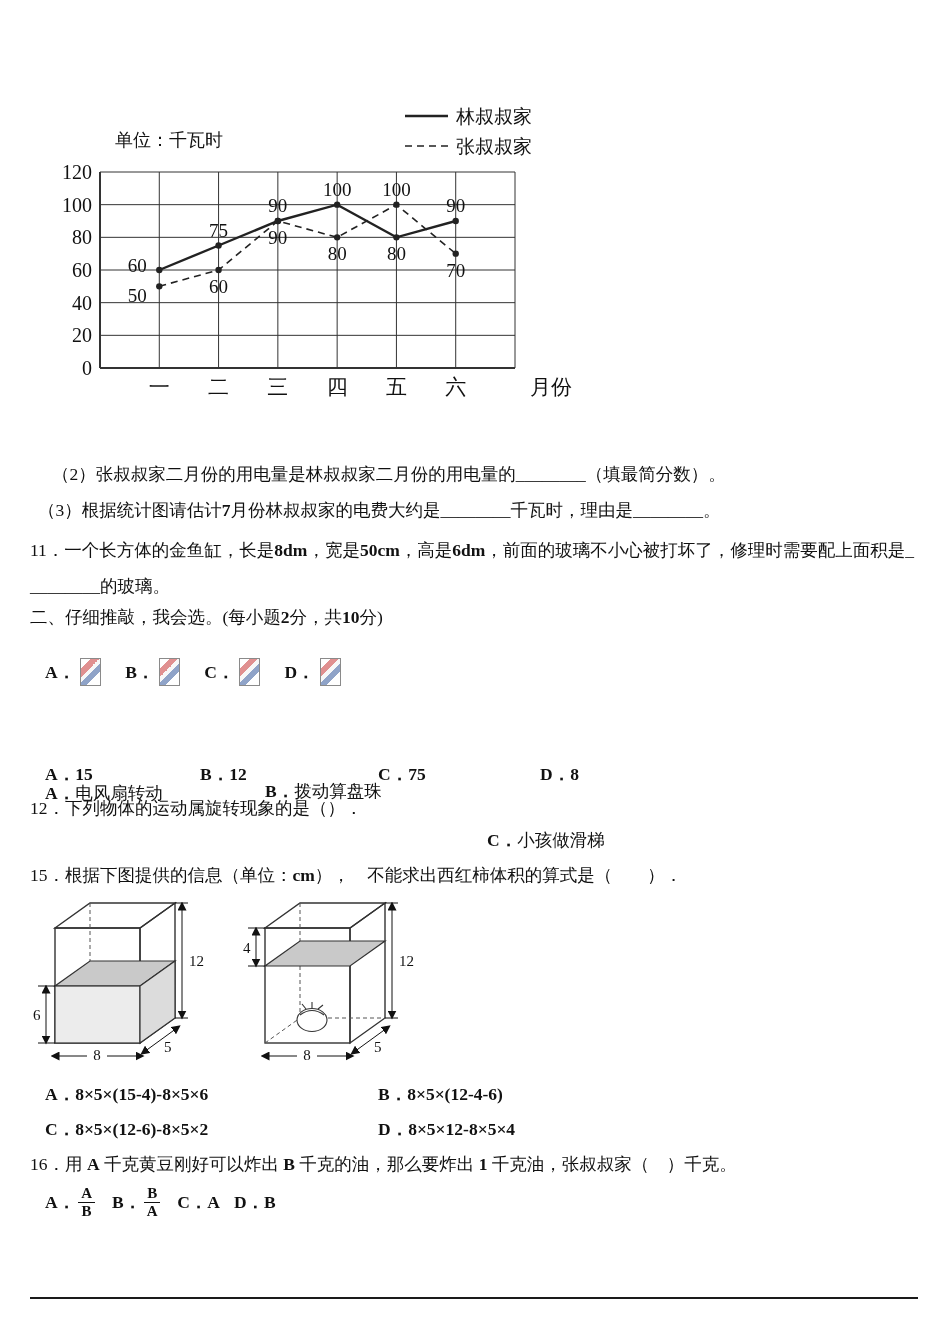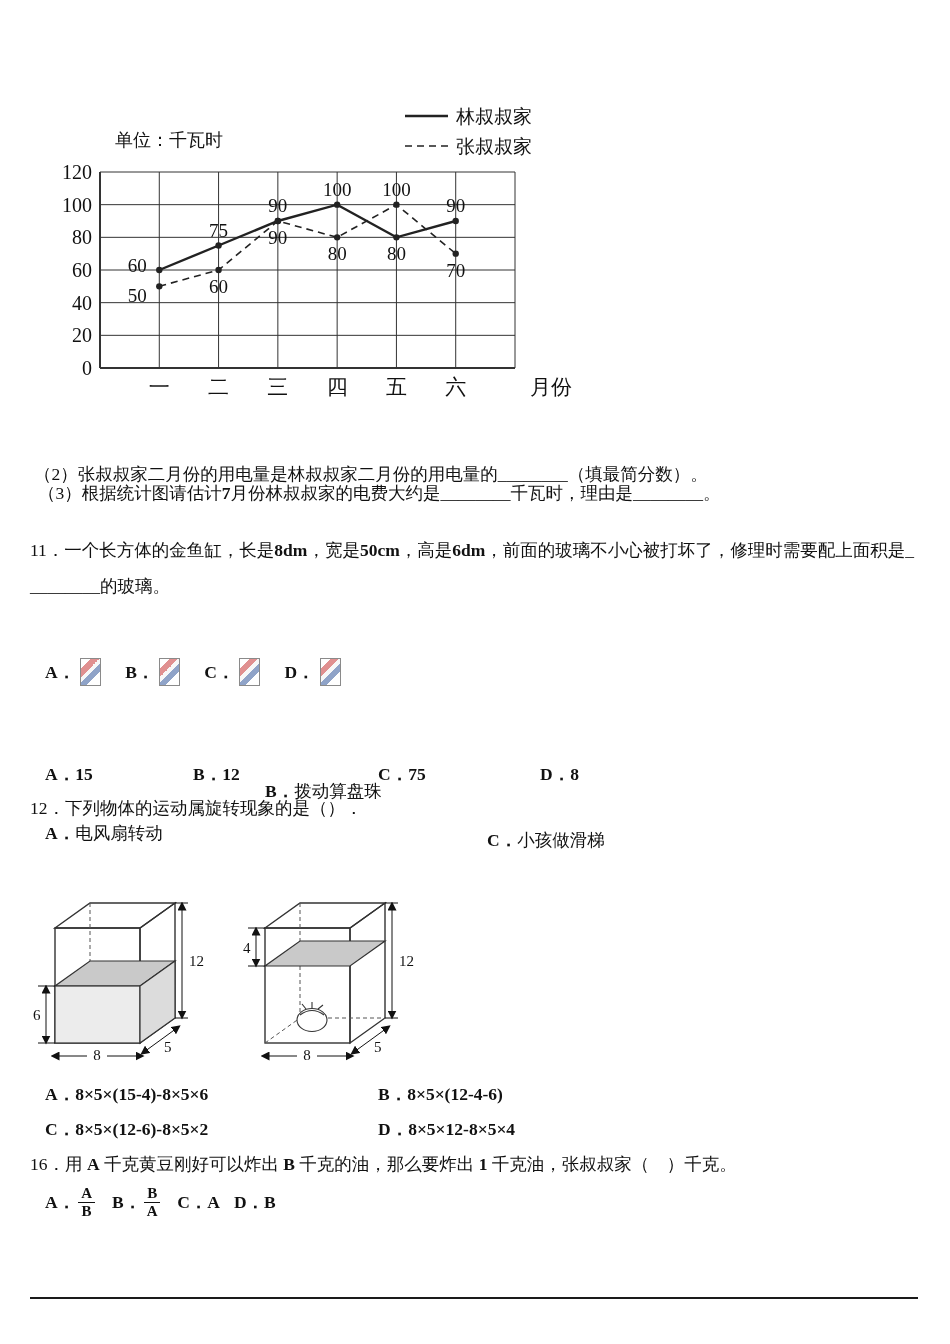--- a/index.html
+++ b/index.html
@@ -80,26 +80,27 @@
       <text x="356.42857142857144" y="95.66666666666666" font-size="19" text-anchor="middle">100</text>
       <circle cx="415.7142857142857" cy="153.66666666666666" r="3.2" fill="#222"></circle>
       <text x="415.7142857142857" y="176.66666666666666" font-size="19" text-anchor="middle">70</text>
       <line x1="365" y1="16" x2="408" y2="16" stroke="#222" stroke-width="2.4" stroke-dasharray="none"></line>
       <text x="416" y="23" font-size="19" text-anchor="start">林叔叔家</text>
       <line x1="365" y1="46" x2="408" y2="46" stroke="#222" stroke-width="1.6" stroke-dasharray="7,5"></line>
       <text x="416" y="53" font-size="19" text-anchor="start">张叔叔家</text>
       <text x="75" y="46" font-size="18" text-anchor="start">单位：千瓦时</text>
     </svg>
 
-  <div class="abs line" style="left:34px;top:463px"><span>（2）张叔叔家二月份的用电量是林叔叔家二月份的用电量的________（填最简分数）。</span></div>
-  <div class="abs line" style="left:38px;top:482px"><span>（3）根据统计图请估计</span><span class="b">7</span><span>月份林叔叔家的电费大约是________千瓦时，理由是________。</span></div>
+  <div class="abs line" style="left:52px;top:463px"><span>（2）张叔叔家二月份的用电量是林叔叔家二月份的用电量的________（填最简分数）。</span></div>
+  <div class="abs line" style="left:38px;top:499px"><span>（3）根据统计图请估计</span><span class="b">7</span><span>月份林叔叔家的电费大约是________千瓦时，理由是________。</span></div>
 
   <div class="abs line" style="left:30px;top:539px"><span>11．一个长方体的金鱼缸，长是</span><span class="b">8dm</span><span>，宽是</span><span class="b">50cm</span><span>，高是</span><span class="b">6dm</span><span>，前面的玻璃不小心被打坏了，修理时需要配上面积是_</span></div>
   <div class="abs line" style="left:30px;top:575px"><span>________的玻璃。</span></div>
 
+  <div class="abs line" style="left:30px;top:606px"><span>二、仔细推敲，我会选。(每小题</span><span class="b">2</span><span>分，共</span><span class="b">10</span><span>分)</span></div>
 
   <div class="abs opt-row" style="left:45px;top:658px;gap:24px">
     <span class="optitem">
         <span class="line b">A．</span>
         <span class="imgbox"></span>
       </span>
     <span class="optitem">
         <span class="line b">B．</span>
         <span class="imgbox"></span>
       </span>
@@ -107,29 +108,30 @@
         <span class="line b">C．</span>
         <span class="imgbox"></span>
       </span>
     <span class="optitem">
         <span class="line b">D．</span>
         <span class="imgbox"></span>
       </span>
   </div>
 
   <span class="abs line b" style="left:45px;top:763px">A．15</span>
-  <span class="abs line b" style="left:193px;top:763px">B．12</span>
+  <span class="abs line b" style="left:200px;top:763px">B．12</span>
   <span class="abs line b" style="left:378px;top:763px">C．75</span>
   <span class="abs line b" style="left:540px;top:763px">D．8</span>
 
   <div class="abs line" style="left:30px;top:797px"><span>12．下列物体的运动属旋转现象的是（）．</span></div>
-  <span class="abs line" style="left:45px;top:822px"><span class="b">A．</span><span>电风扇转动</span></span>
+  <span class="abs line" style="left:45px;top:782px"><span class="b">A．</span><span>电风扇转动</span></span>
   <span class="abs line" style="left:265px;top:780px"><span class="b">B．</span><span>拨动算盘珠</span></span>
   <span class="abs line" style="left:487px;top:829px"><span class="b">C．</span><span>小孩做滑梯</span></span>
 
+  <div class="abs line" style="left:30px;top:864px"><span>15．根据下图提供的信息（单位：</span><span class="b">cm</span><span>），　不能求出西红柿体积的算式是（　　）．</span></div>
 
   <svg class="abs" style="left:30px;top:893px" width="200" height="188">
     <defs>
       <marker id="ah" markerWidth="9" markerHeight="9" refX="4.5" refY="4.5" orient="auto-start-reverse">
         <path d="M0,0L9,4.5L0,9z" fill="#111"></path>
       </marker>
     </defs>
     <g stroke="#333" fill="none" stroke-width="1.4">
       <rect x="25" y="35" width="85" height="115"></rect>
       <polygon points="25,35 110,35 145,10 60,10"></polygon>

